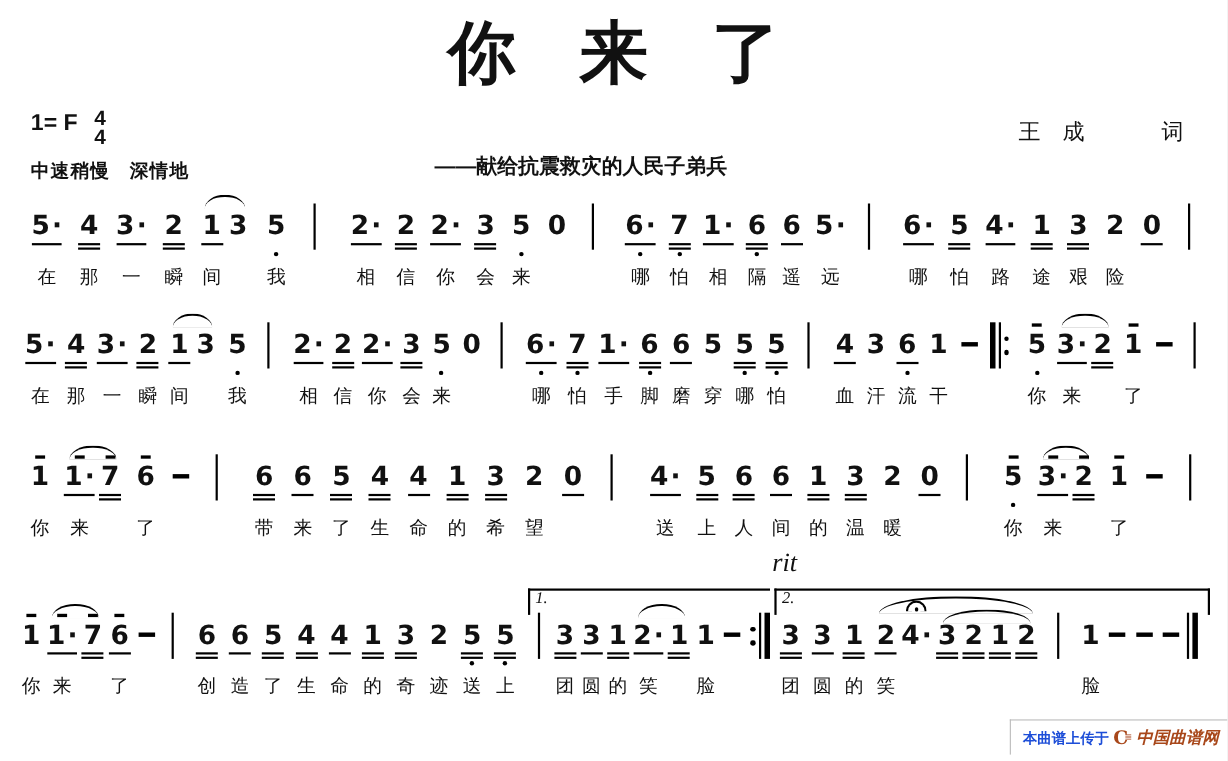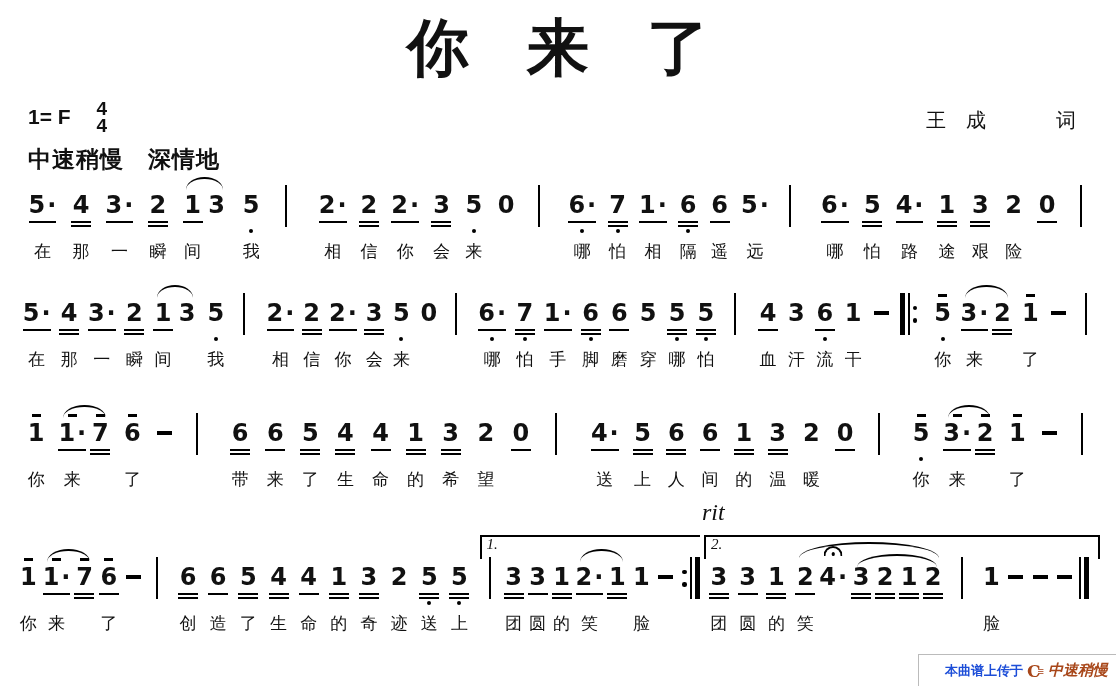--- a/index.html
+++ b/index.html
@@ -3,24 +3,24 @@
 <meta charset="utf-8">
 <style>
   html,body{margin:0;padding:0;background:#e8e8e8;}
   .page{position:relative;width:1116px;height:692px;background:#fff;margin:0 auto;
         font-family:"Liberation Sans","DejaVu Sans",sans-serif;color:#111;overflow:hidden;}
   
   .title{position:absolute;top:6px;left:0;right:0;text-align:center;
          font-family:"Liberation Serif","DejaVu Serif",serif;font-weight:bold;
          font-size:62px;letter-spacing:58px;padding-left:58px;white-space:nowrap;}
   .keysig{position:absolute;left:28px;top:100px;font-weight:bold;font-size:21px;
-          display:flex;align-items:center;gap:26px;}
+          display:flex;gap:15px;}
   .ts{display:inline-flex;flex-direction:column;line-height:17px;font-size:19px;
       font-weight:bold;text-align:center;}
-  .tempo{position:absolute;left:28px;top:144px;font-weight:bold;font-size:23px;letter-spacing:1px;}
+  .tempo{position:absolute;left:28px;top:144px;font-weight:bold;font-size:17px;letter-spacing:1px;}
   .subtitle{position:absolute;left:0;right:60px;top:138px;text-align:center;
             font-weight:bold;font-size:19px;}
   .credits{position:absolute;right:40px;top:106px;font-size:20px;
            font-family:"Liberation Serif","DejaVu Serif",serif;line-height:29px;text-align:right;}
   .credits div{display:flex;justify-content:space-between;width:150px;}
   
   .line{position:absolute;left:16px;width:1086px;display:flex;align-items:flex-start;}
   .measure{display:flex;justify-content:space-evenly;align-items:flex-start;flex:1 1 0;}
   .tok{position:relative;display:flex;flex-direction:column;align-items:center;
        min-width:20px;padding:0 2px;}
@@ -82,20 +82,21 @@
   <div class="keysig">
     <span>1= F</span>
     <span class="ts">
       <span>4</span>
       <span>4</span>
     </span>
   </div>
 
   <div class="tempo">中速稍慢　深情地</div>
 
+  <div class="subtitle">——献给抗震救灾的人民子弟兵</div>
 
   <div class="credits">
     <div>
       <span>王　成</span>
       <span>词</span>
     </div>
   </div>
 
   <div>
       <div class="line" style="top: 180px;">
@@ -1343,16 +1344,16 @@
     </div>
 
   <div class="rit">rit</div>
 
   <div class="footer">
     <span class="upload">本曲谱上传于</span>
     <span class="logo">
       <span class="logo-c" style="color: rgb(168, 71, 26);">C</span>
       <span class="logo-bars">≡</span>
     </span>
-    <span class="site" style="color: rgb(168, 71, 26);">中速稍慢</span>
+    <span class="site" style="color: rgb(168, 71, 26);">中国曲谱网</span>
   </div>
 
 </div>
 
 </body></html>

